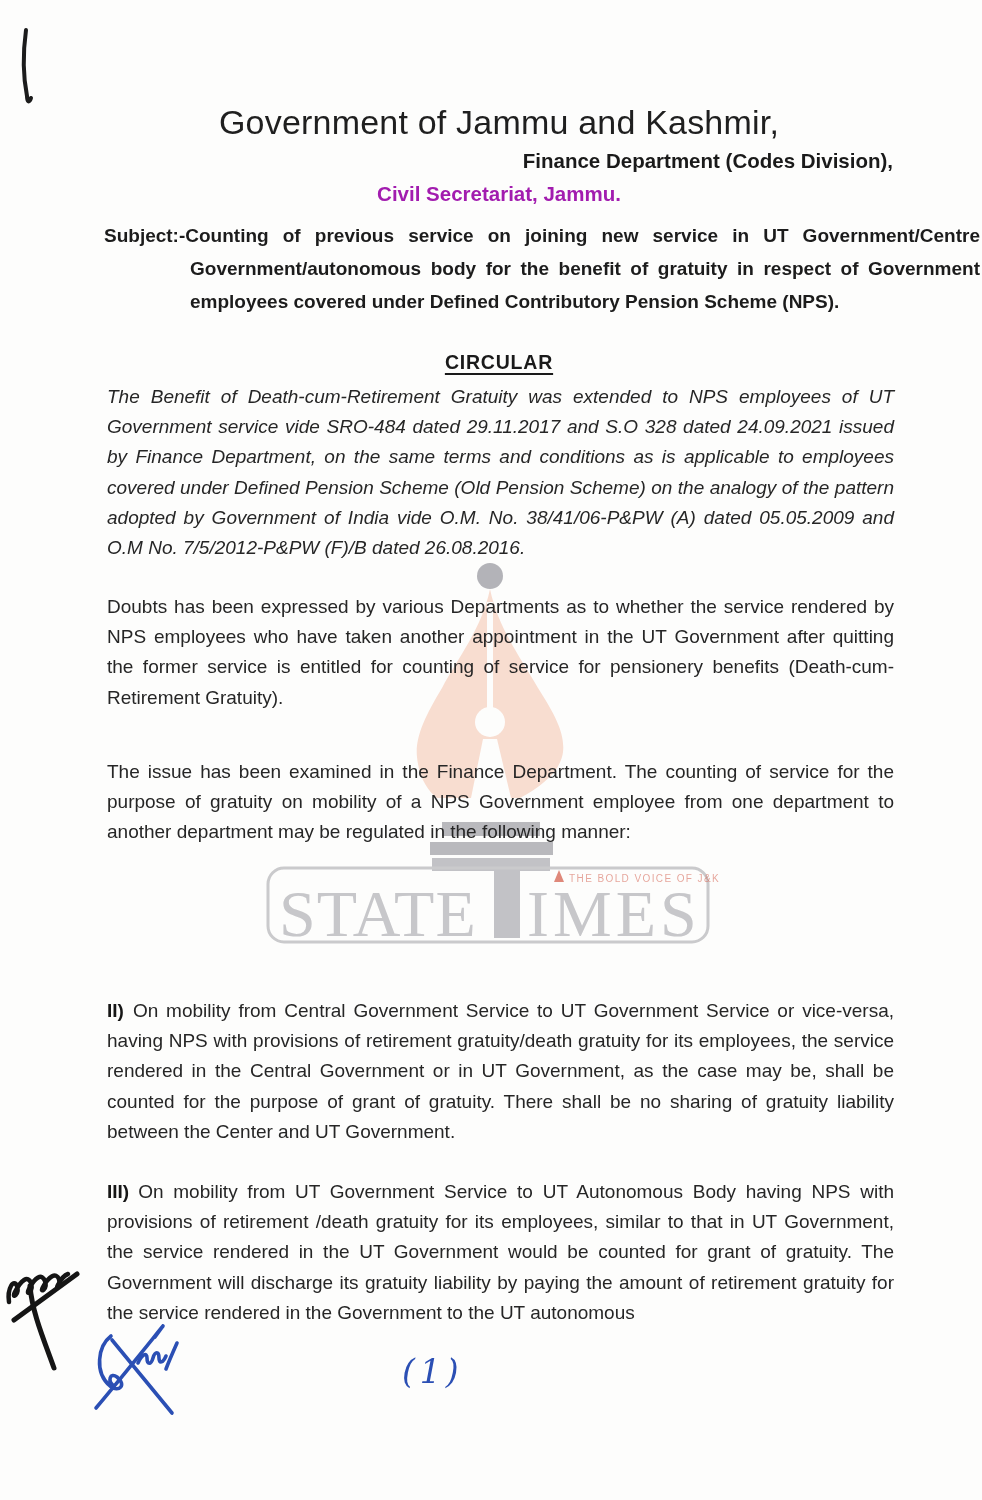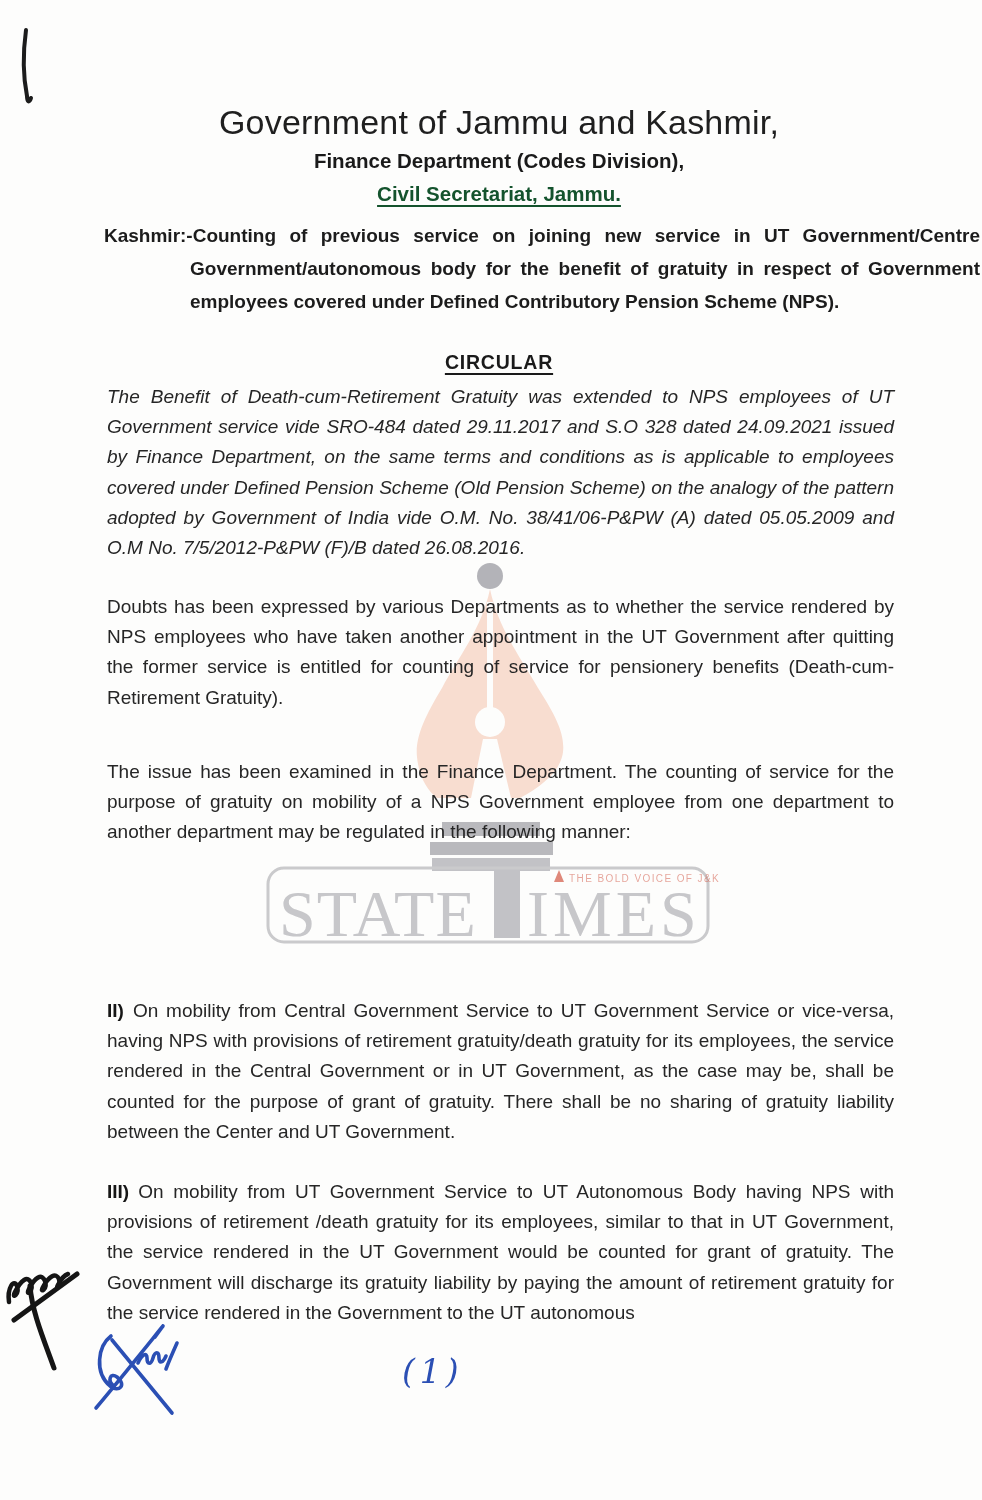--- a/index.html
+++ b/index.html
@@ -7,23 +7,23 @@
     position:relative;width:982px;height:1500px;background:#fdfdfc;overflow:hidden;
     font-family:"Liberation Sans","DejaVu Sans",sans-serif;color:#242424;
   }
   svg.layer{position:absolute;left:0;top:0;width:982px;height:1500px;pointer-events:none;}
   .wm{z-index:1;}
   .content{position:absolute;left:0;top:0;width:982px;height:1500px;z-index:2;}
   .ink{z-index:3;}
 
   .letterhead{position:absolute;left:105px;top:103px;width:788px;text-align:center;}
   .org{font-size:34px;font-weight:400;letter-spacing:.2px;margin:0 0 7px 0;color:#1f1f1f;}
-  .dept{font-size:20.5px;font-weight:700;margin:0 0 9px 0;color:#1a1a1a;}
-  .addr{font-size:20.5px;font-weight:700;color:#14532d;display:inline-block;
-        text-decoration:underline;text-decoration-thickness:2px;text-underline-offset:4px;}
+  .dept{font-size:20.5px;font-weight:700;margin:0 0 9px 0;color:#1a1a1a;text-align:right;}
+  .addr{font-size:20.5px;font-weight:700;color:#a21caf;display:inline-block;
+        text-decoration-thickness:2px;text-underline-offset:4px;}
 
   .subject{position:absolute;left:104px;top:219px;width:790px;margin:0;
            font-size:19px;font-weight:700;line-height:33px;text-align:justify;
            padding-left:86px;text-indent:-86px;color:#1c1c1c;}
 
   .circular{position:absolute;left:105px;top:351px;width:788px;text-align:center;}
   .circular span{font-size:19.5px;font-weight:700;letter-spacing:.8px;color:#1a1a1a;
            text-decoration:underline;text-decoration-thickness:2px;text-underline-offset:4px;text-align:center;}
 
   .para{position:absolute;left:107px;width:787px;margin:0;
@@ -68,21 +68,21 @@
   </svg>
 
   <div class="content">
 
     <div class="letterhead">
       <div class="org">Government of Jammu and Kashmir,</div>
       <div class="dept">Finance Department (Codes Division),</div>
       <span class="addr">Civil Secretariat, Jammu.</span>
     </div>
 
-    <p class="subject"><span>Kashmir:-</span><span>Counting of previous service on joining new service in UT Government/Centre Government/autonomous body for the benefit of gratuity in respect of Government employees covered under Defined Contributory Pension Scheme (NPS).</span></p>
+    <p class="subject"><span>Subject:-</span><span>Counting of previous service on joining new service in UT Government/Centre Government/autonomous body for the benefit of gratuity in respect of Government employees covered under Defined Contributory Pension Scheme (NPS).</span></p>
 
     <div class="circular">
       <span>CIRCULAR</span>
     </div>
 
     <p class="para p1">The Benefit of Death-cum-Retirement Gratuity was extended to NPS employees of UT Government service vide SRO-484 dated 29.11.2017 and S.O 328 dated 24.09.2021 issued by Finance Department, on the same terms and conditions as is applicable to employees covered under Defined Pension Scheme (Old Pension Scheme) on the analogy of the pattern adopted by Government of India vide O.M. No. 38/41/06-P&amp;PW (A) dated 05.05.2009 and O.M No. 7/5/2012-P&amp;PW (F)/B dated 26.08.2016.</p>
     <p class="para p2">Doubts has been expressed by various Departments as to whether the service rendered by NPS employees who have taken another appointment in the UT Government after quitting the former service is entitled for counting of service for pensionery benefits (Death-cum-Retirement Gratuity).</p>
     <p class="para p3">The issue has been examined in the Finance Department. The counting of service for the purpose of gratuity on mobility of a NPS Government employee from one department to another department may be regulated in the following manner:</p>
 
 

